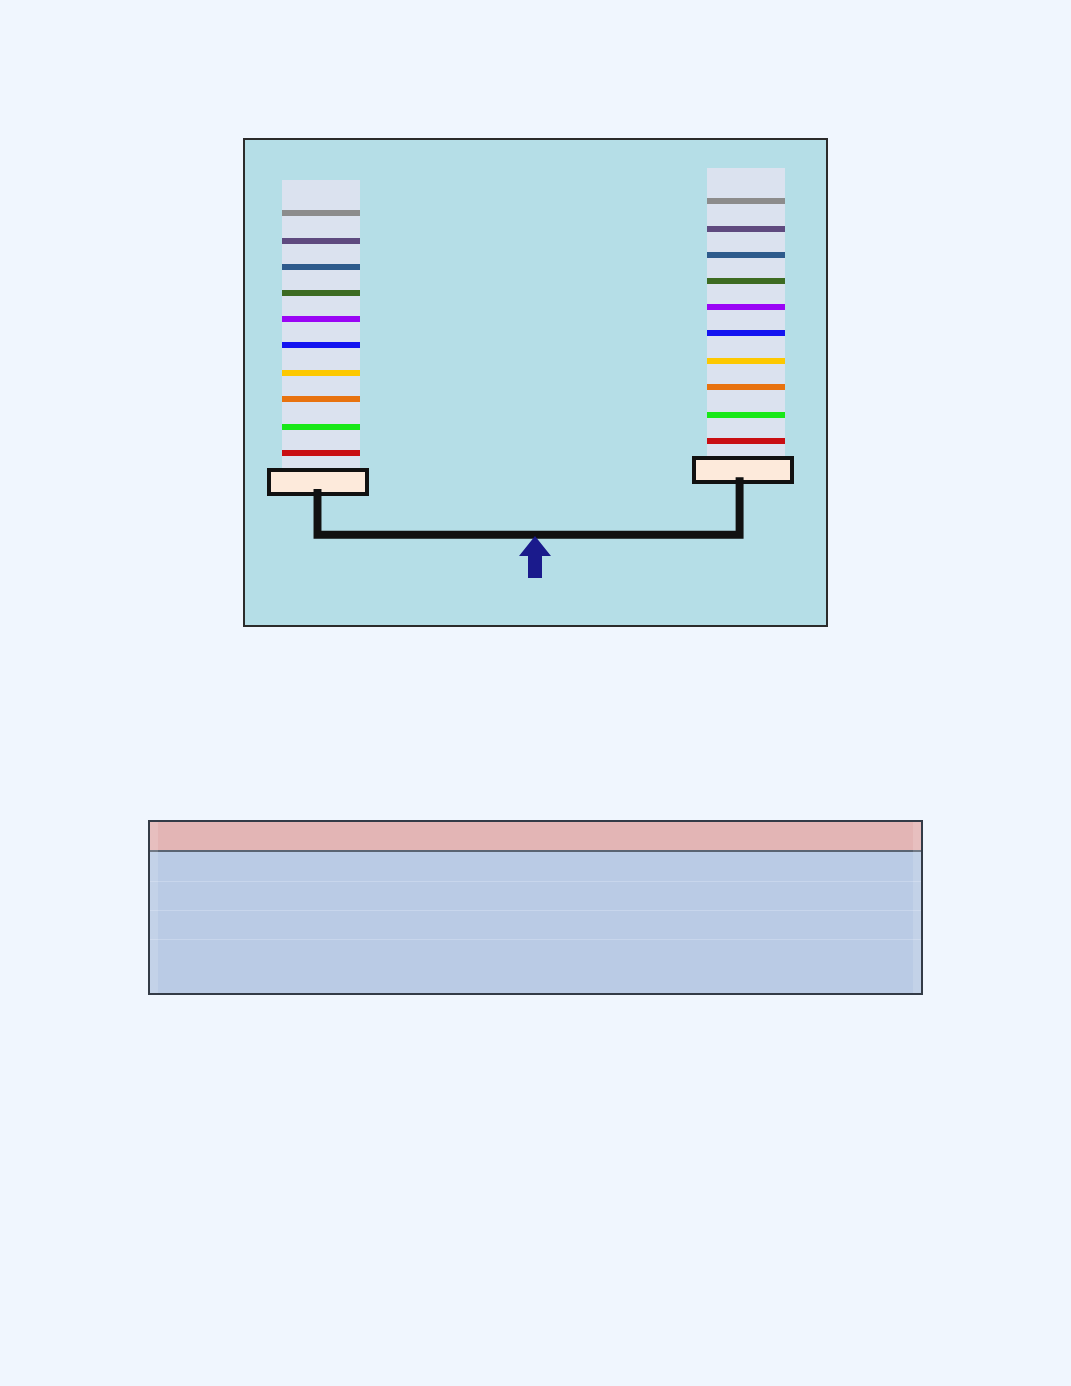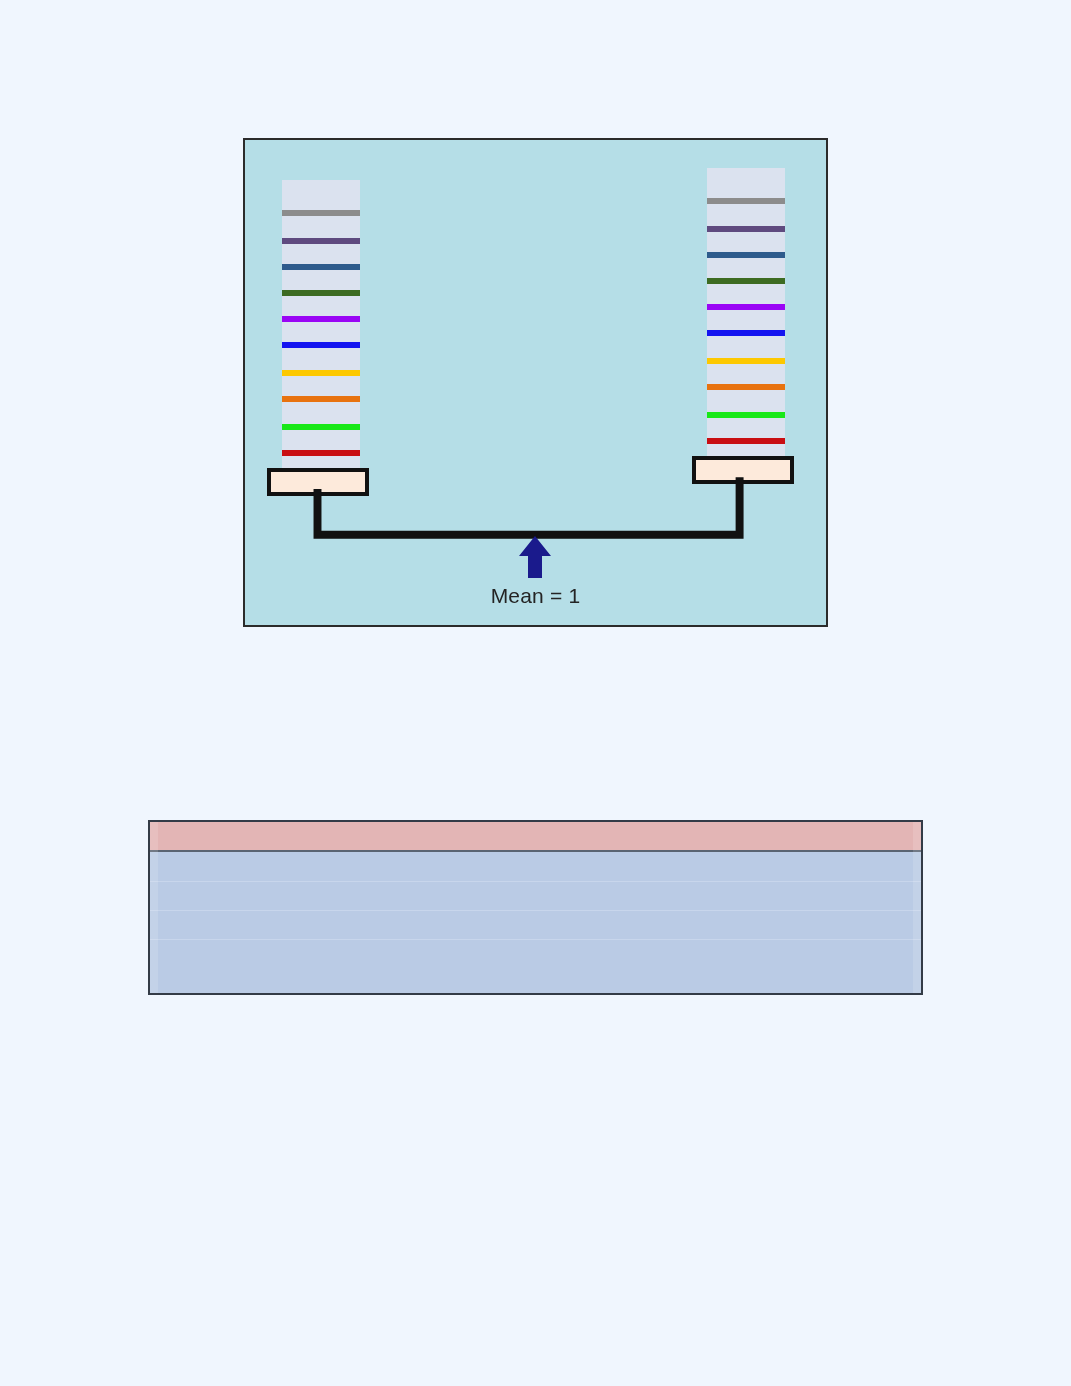--- a/index.html
+++ b/index.html
@@ -189,21 +189,20 @@
   <div class="pooled-box" id="pooled-box-right" style="background: rgb(253, 234, 219);"></div>
 
   <svg id="connector-svg" viewBox="0 0 585 489" preserveAspectRatio="none">
     <path d="M 73 356 L 73 398 L 498 398 L 498 344" stroke="#111111" stroke-width="8" fill="none" stroke-linecap="square" stroke-linejoin="miter"></path>
   </svg>
 
   <svg id="mean-arrow" viewBox="0 0 32 42">
     <polygon points="16,0 32,20 23,20 23,42 9,42 9,20 0,20" fill="#1a1a8c"></polygon>
   </svg>
 
-  <div id="mean-label">Mean = 1</div>
 </div>
 
 <div id="data-table">
   <div id="table-left-gutter"></div>
   <div id="table-right-gutter"></div>
 
   <div id="table-header-row" style="background: rgb(227, 181, 181);">
     <span class="cell-text"></span>
   </div>
 

